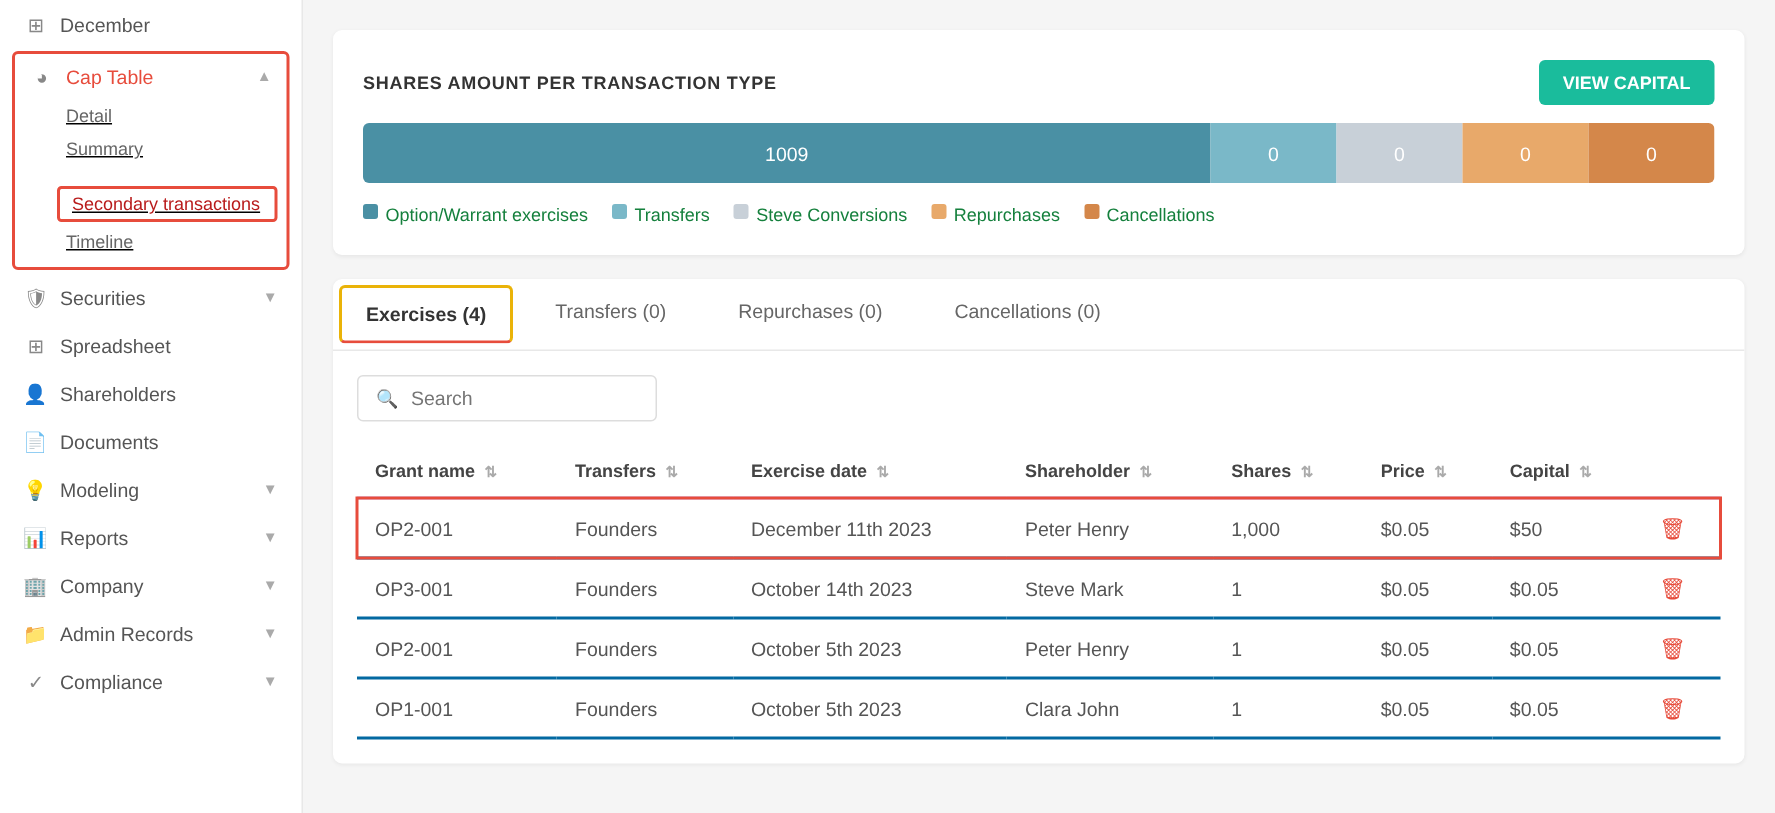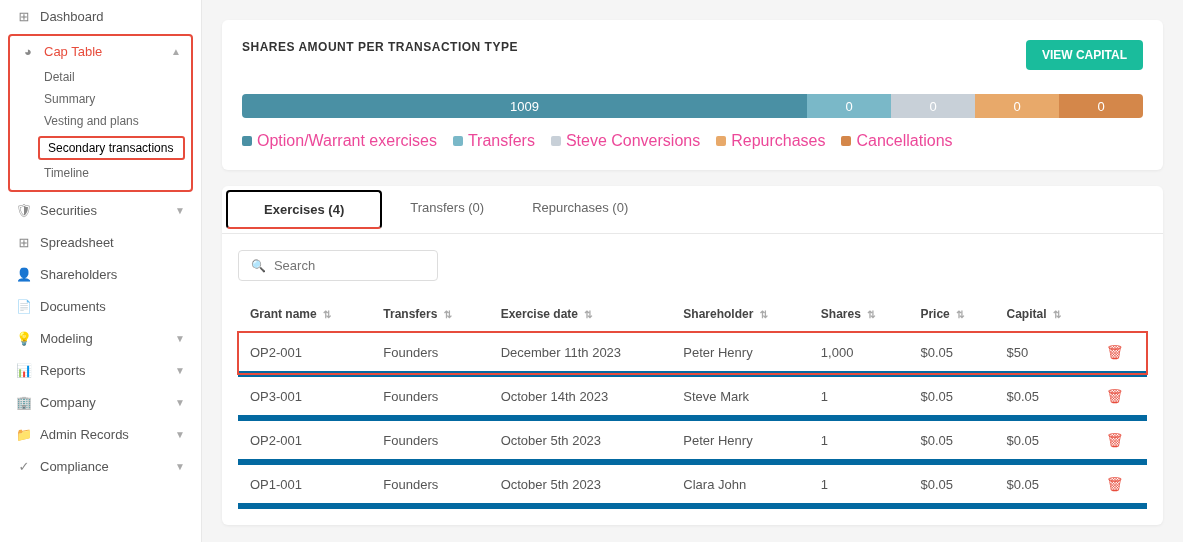--- a/index.html
+++ b/index.html
@@ -5,83 +5,82 @@
     * { box-sizing: border-box; margin: 0; padding: 0; }
     body { font-family: -apple-system, BlinkMacSystemFont, 'Segoe UI', sans-serif; font-size: 13px; background: #f5f5f5; display: flex; height: 542px; overflow: hidden; }
 
     
     .sidebar { width: 202px; background: #fff; border-right: 1px solid #e8e8e8; display: flex; flex-direction: column; height: 100%; overflow-y: auto; flex-shrink: 0; }
     .sidebar-item { display: flex; align-items: center; padding: 8px 16px; cursor: pointer; color: #555; font-size: 13px; gap: 8px; }
     .sidebar-icon { width: 16px; height: 16px; display: flex; align-items: center; justify-content: center; flex-shrink: 0; color: #888; }
     .sidebar-chevron { margin-left: auto; font-size: 10px; color: #aaa; }
     .sidebar-section-box { border: 2px solid #e74c3c; border-radius: 4px; margin: 2px 8px; }
     .sidebar-section-box .section-title { display: flex; align-items: center; padding: 7px 10px; color: #e74c3c; font-weight: 500; gap: 8px; }
-    .sidebar-section-box .sub-items { padding: 0 0 6px 0; }
+    .sidebar-section-box .sub-items { padding: 0 0 6px 0; text-decoration: underline; }
     .sidebar-section-box .sub-item { padding: 4px 16px 4px 34px; color: #666; font-size: 12px; cursor: pointer; }
-    .sidebar-section-box .sub-item.highlighted { border: 2px solid #e74c3c; border-radius: 3px; margin: 4px 6px 2px 28px; padding: 3px 8px; color: #000000; font-size: 12px; }
+    .sidebar-section-box .sub-item.highlighted { border: 2px solid #e74c3c; border-radius: 3px; margin: 14px 6px 2px 28px; padding: 3px 8px; color: #b91c1c; font-size: 12px; }
 
     
     .main { flex: 1; display: flex; flex-direction: column; overflow: hidden; }
     .content { flex: 1; overflow-y: auto; padding: 20px; }
 
     
     .chart-section { background: #fff; border-radius: 6px; padding: 20px; margin-bottom: 16px; box-shadow: 0 1px 3px rgba(0,0,0,0.06); }
-    .chart-header { display: flex; justify-content: space-between; margin-bottom: 24px; }
+    .chart-header { display: flex; justify-content: space-between; align-items: center; margin-bottom: 12px; }
     .chart-title { font-size: 12px; font-weight: 700; color: #333; letter-spacing: 0.5px; text-transform: uppercase; }
     .view-capital-btn { background: #1abc9c; color: #fff; border: none; border-radius: 4px; padding: 8px 16px; font-size: 12px; font-weight: 600; cursor: pointer; }
-    .bar-chart { display: flex; height: 24px; border-radius: 4px; overflow: hidden; margin-bottom: 14px; }
+    .bar-chart { display: flex; height: 40px; border-radius: 4px; overflow: hidden; margin-bottom: 14px; }
     .bar-segment { display: flex; align-items: center; justify-content: center; font-size: 13px; font-weight: 500; color: #fff; }
     .bar-blue { background: #4a90a4; flex: 1009; }
     .bar-lightblue { background: #7ab8c8; flex: 150; }
     .bar-gray { background: #c8d0d8; flex: 150; }
     .bar-orange { background: #e8a96a; flex: 150; }
     .bar-darkorange { background: #d4874a; flex: 150; }
     .legend { display: flex; gap: 16px; flex-wrap: wrap; }
-    .legend-item { display: flex; align-items: center; gap: 5px; font-size: 16px; color: #ec4899; }
+    .legend-item { display: flex; gap: 5px; font-size: 12px; color: #15803d; }
     .legend-dot { width: 10px; height: 10px; border-radius: 2px; flex-shrink: 0; }
 
     
     .tabs-section { background: #fff; border-radius: 6px; box-shadow: 0 1px 3px rgba(0,0,0,0.06); overflow: hidden; }
     .tabs-header { display: flex; border-bottom: 1px solid #e8e8e8; }
     .tab { padding: 14px 24px; cursor: pointer; font-size: 13px; color: #666; border-bottom: 3px solid transparent; white-space: nowrap; }
     .tab.active-tab { color: #333; font-weight: 600; border-bottom: 3px solid #4a90a4; background: #fff; }
-    .tab.tab-outlined { border: 2px solid #000000; border-radius: 4px; color: #333; font-weight: 600; margin: 4px; padding: 10px 36px; border-bottom: 2px solid #e74c3c; }
+    .tab.tab-outlined { border: 2px solid #eab308; border-radius: 4px; color: #333; font-weight: 600; margin: 4px; padding: 10px 16px; border-bottom: 2px solid #e74c3c; }
 
     
     .table-section { padding: 16px; }
     .search-bar { display: flex; align-items: center; gap: 8px; border: 1px solid #ddd; border-radius: 4px; padding: 7px 12px; width: 200px; margin-bottom: 16px; background: #fff; }
     .search-bar input { border: none; outline: none; font-size: 13px; color: #b91c1c; width: 100%; background: transparent; }
     .search-icon-char { color: #aaa; font-size: 12px; }
 
     table { width: 100%; border-collapse: collapse; }
     th { text-align: left; padding: 10px 12px; font-size: 12px; font-weight: 600; color: #444; border-bottom: 2px solid #c4b5fd; white-space: nowrap; }
     th .sort-icon { color: #aaa; margin-left: 3px; font-size: 10px; }
-    td { padding: 11px 12px; font-size: 13px; color: #555; border-bottom: 6px solid #0369a1; }
+    td { padding: 11px 12px; font-size: 13px; color: #555; border-bottom: 2px solid #0369a1; }
     .delete-icon { color: #e74c3c; cursor: pointer; font-size: 14px; }
   </style>
 </head>
 <body>
 
 <div class="sidebar">
 
   <div class="sidebar-item">
     <span class="sidebar-icon">⊞</span>
-    <span>Dashboard</span>
+    <span>December</span>
   </div>
 
   <div class="sidebar-section-box">
     <div class="section-title">
       <span class="sidebar-icon">◕</span>
       <span>Cap Table</span>
       <span class="sidebar-chevron">▲</span>
     </div>
     <div class="sub-items">
       <div class="sub-item">Detail</div>
       <div class="sub-item">Summary</div>
-      <div class="sub-item">Vesting and plans</div>
       <div class="sub-item highlighted">Secondary transactions</div>
       <div class="sub-item">Timeline</div>
     </div>
   </div>
 
   <div class="sidebar-item">
     <span class="sidebar-icon">🛡</span>
     <span>Securities</span>
     <span class="sidebar-chevron">▼</span>
   </div>
@@ -178,20 +177,23 @@
       <div class="tabs-header">
         <div class="tab tab-outlined active-tab">
           <span>Exercises (4)</span>
         </div>
         <div class="tab">
           <span>Transfers (0)</span>
         </div>
         <div class="tab">
           <span>Repurchases (0)</span>
         </div>
+        <div class="tab">
+          <span>Cancellations (0)</span>
+        </div>
       </div>
 
       <div class="table-section">
         <div class="search-bar">
           <span class="search-icon-char">🔍</span>
           <input type="text" placeholder="Search" style="">
         </div>
 
         <table>
           <thead>

